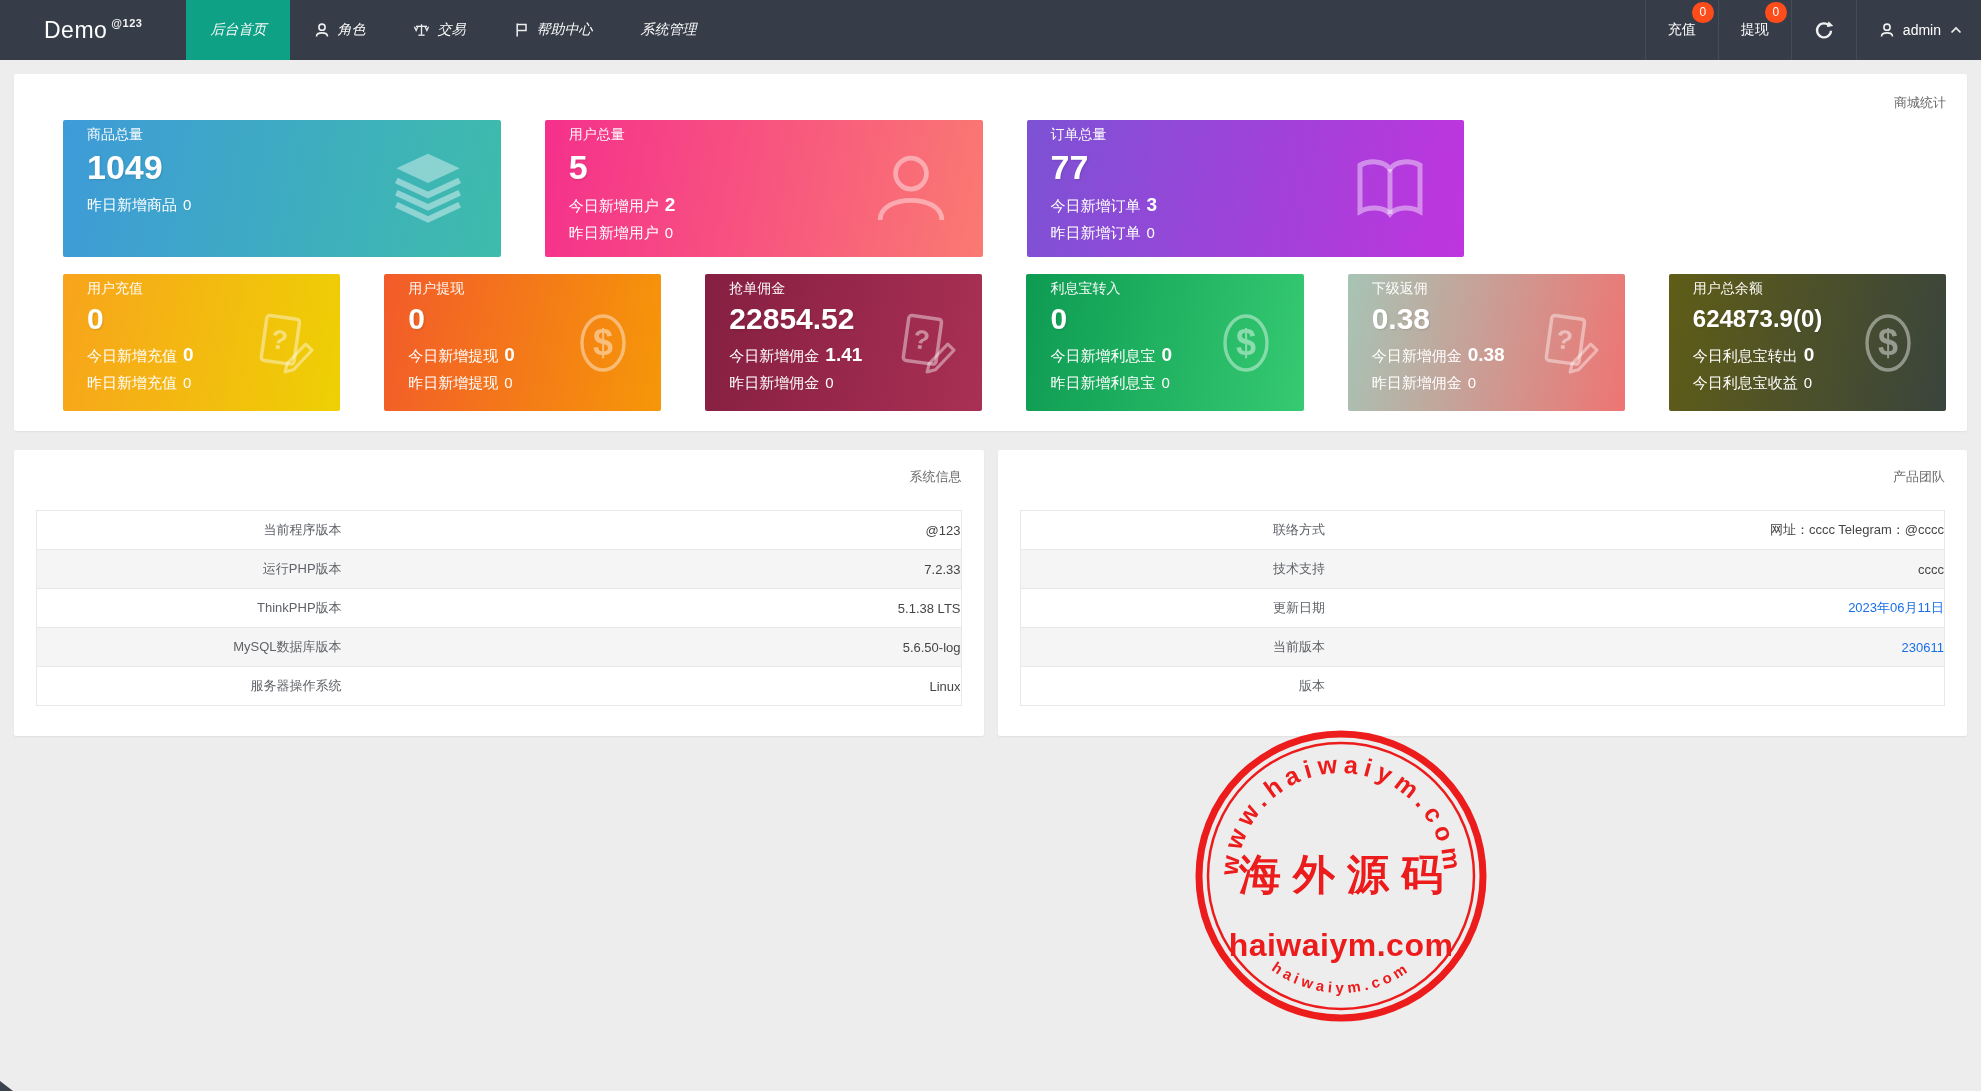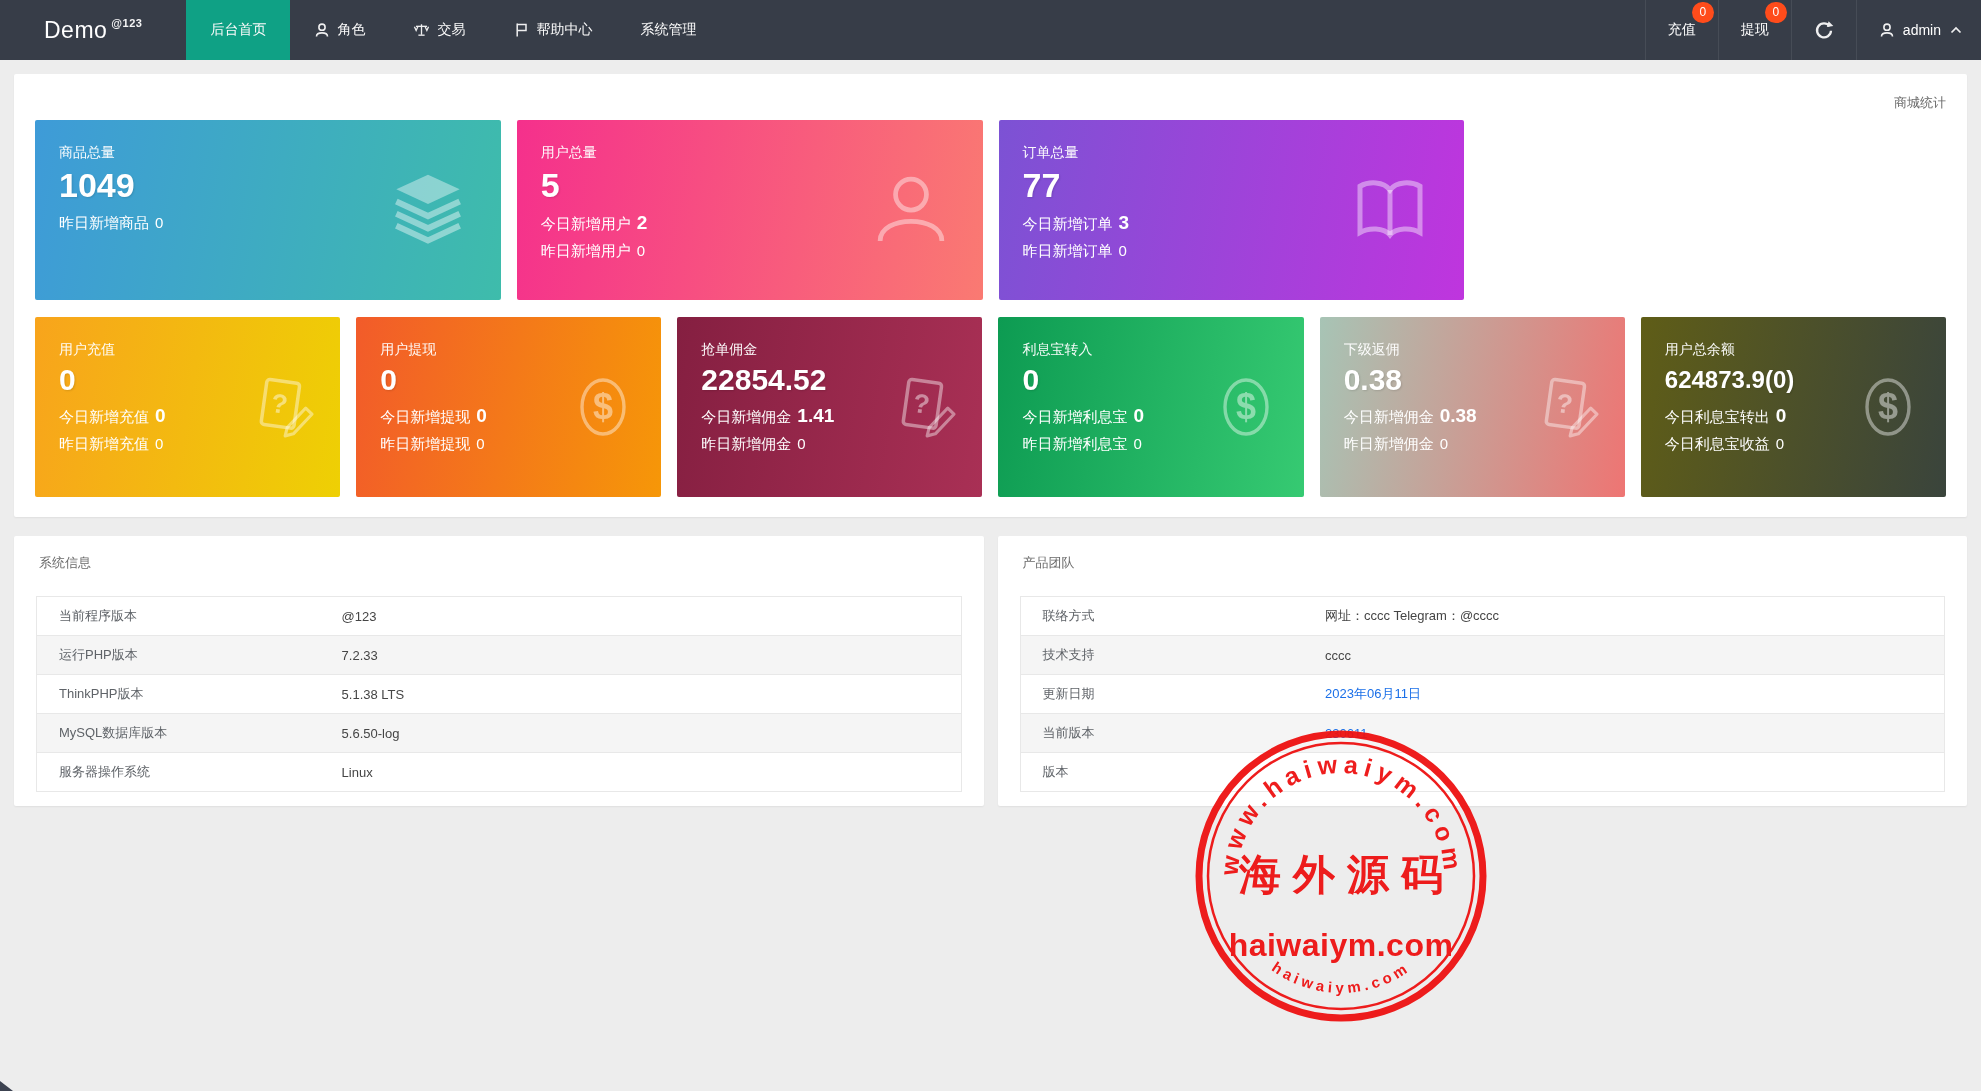--- a/index.html
+++ b/index.html
@@ -9,57 +9,57 @@
     background:#ededed;
     font-family:"Liberation Sans", sans-serif;
     --accent:#0fa185; --badge:#ff4c1b; --link:#1a6fe8; --stamp:#ee1111; --navbar:#373d48;
   }
 
   
   .navbar { height:60px; background:var(--navbar); display:flex; align-items:stretch; color:#fff; }
   .brand { display:flex; align-items:center; padding:0 10px 0 44px; font-size:23px; font-weight:400; letter-spacing:.5px; }
   .brand sup { font-size:11px; margin-left:4px; transform:translateY(-7px); opacity:.95; font-weight:700; }
   .menu { display:flex; margin-left:34px; align-items:stretch; }
-  .menu-item { display:flex; align-items:center; gap:7px; padding:12px 24px; font-size:14px; color:#fbfbfb; cursor:pointer; }
+  .menu-item { display:flex; align-items:center; gap:7px; padding:12px 24px; font-size:14px; color:#fbfbfb; cursor:pointer;font-style:italic; }
   .menu-item.active { background:var(--accent); }
   .menu-item svg { display:block; opacity:.92; }
   .nav-right { margin-left:auto; display:flex; align-items:stretch; }
   .action { position:relative; display:flex; align-items:center; gap:8px; padding:0 22px; font-size:14px; border-left:1px solid rgba(255,255,255,.08); cursor:pointer; }
   .action:last-child { padding-right:18px; }
   .badge { position:absolute; top:2px; right:4px; background:var(--badge); color:#fff; font-size:12px; min-width:22px; height:21px; line-height:21px; border-radius:11px; text-align:center; padding:0 4px; }
   .nicon { display:block; opacity:.92; }
 
   
   main { padding:14px; }
   .panel { background:#fff; border-radius:2px; box-shadow:0 1px 2px rgba(0,0,0,.06); }
   .panel-title { font-size:13px; color:#6a6a6a; }
 
   .stats-panel { padding:20px 21px 20px; }
   .stats-panel .panel-title { margin:0 0 8px 3px;text-align:right; }
   .cards-row1 { display:grid; grid-template-columns:repeat(4,1fr); gap:16px; margin-bottom:17px; }
   .cards-row2 { display:grid; grid-template-columns:repeat(6,1fr); gap:16px; }
 
   
-  .card { position:relative; height:180px; padding:24px 24px; color:#fff; border-radius:2px; overflow:hidden; }
+  .card { position:relative; height:137px; padding:6px 24px; color:#fff; border-radius:2px; overflow:hidden;margin-left:28px; }
   .c-title { font-size:14px; line-height:17px; opacity:.97; }
   .c-value { font-size:34px; font-weight:700; line-height:42px; margin:3px 0 2px; text-shadow:1px 1px 2px rgba(0,0,0,.12); }
   .cards-row2 .c-value { font-size:30px; line-height:38px; }
   .c-value.sm { font-size:24px; }
   .c-line { font-size:15px; line-height:21px; margin-top:6px; white-space:nowrap; }
   .c-line .num-strong { font-weight:700; font-size:19px; margin-left:6px; }
   .c-line .num { margin-left:6px; font-size:15px; }
   .card-icon { position:absolute; right:34px; top:50%; transform:translateY(-50%); }
   .cards-row2 .card-icon { right:26px; }
   .ic-stroke { stroke:rgba(255,255,255,.42); fill:none; }
   .ic-fill { fill:rgba(255,255,255,.40); stroke:none; }
   .ic-text { fill:rgba(255,255,255,.45); font-weight:700; font-family:"Liberation Sans",sans-serif; }
 
   
   .bottom { display:grid; grid-template-columns:1fr 1fr; gap:14px; margin-top:19px; }
-  .bpanel { padding:18px 22px 14px; }
+  .bpanel { padding:18px 22px 30px;text-align:right; }
   .bpanel .panel-title { margin:0 0 24px 3px; }
   table.info { width:100%; border-collapse:collapse; border:1px solid #e8e8e8; font-size:13px; }
   table.info td { height:39px; border-top:1px solid #e8e8e8; }
   table.info tr:first-child td { border-top:none; }
   table.info tr:nth-child(even) td { background:#f5f5f5; }
   td.lbl { width:33%; padding-left:22px; color:#5f6368; }
   td.val { color:#454545; }
   td.val.link { color:var(--link); cursor:pointer; }
 
   

